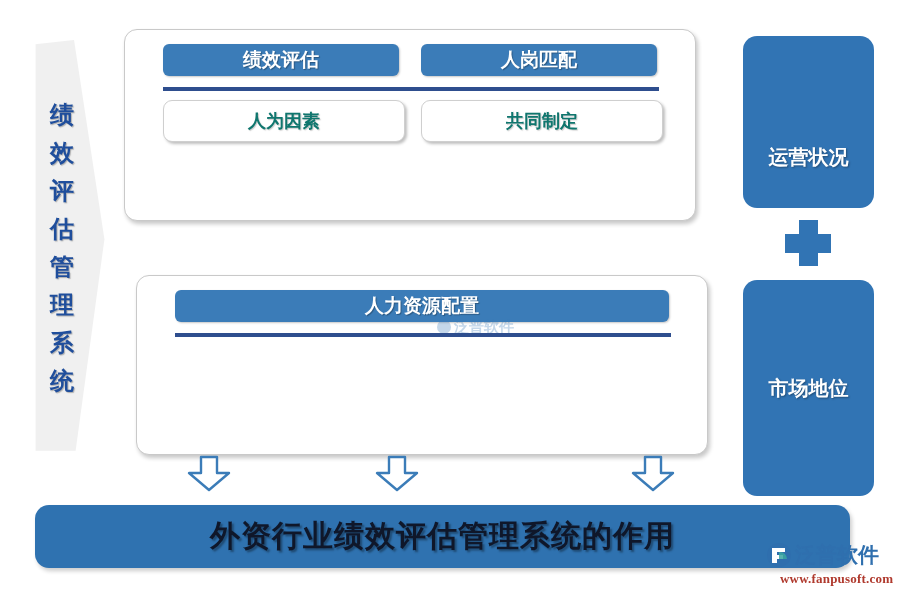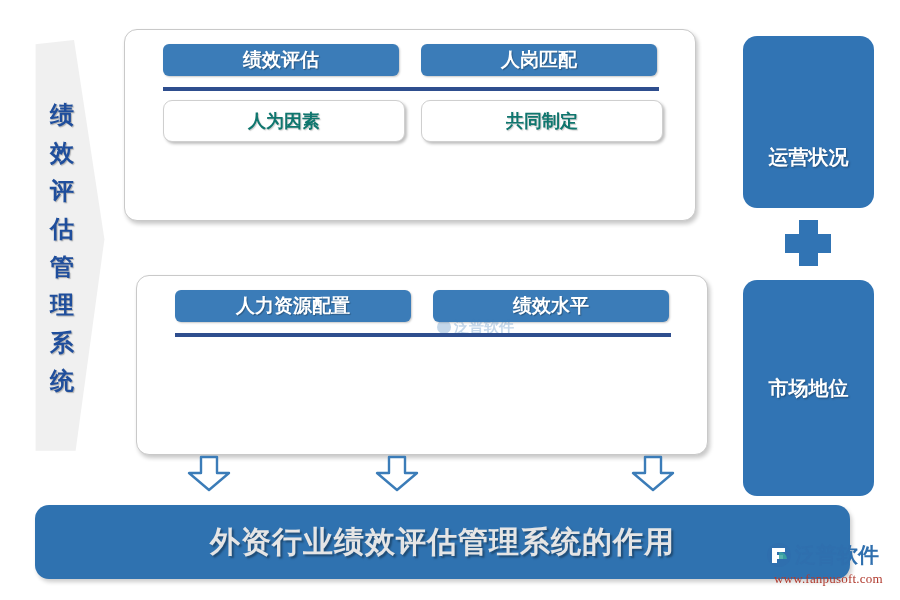--- a/index.html
+++ b/index.html
@@ -191,27 +191,27 @@
   #arrow-2 { left: 374px; }
   #arrow-3 { left: 630px; }
   .down-arrow svg { display: block; }
 
   
   #bottom-banner {
     position: absolute;
     left: 35px;
     top: 505px;
     width: 815px;
-    height: 74px;
+    height: 63px;
     background: #2f72b0;
     border-radius: 14px;
     display: flex;
     align-items: center;
     justify-content: center;
-    color: #e5e5e5;
+    color: #0f172a;
     font-size: 30px;
     font-weight: bold;
     letter-spacing: 1px;
     text-shadow: 2px 2px 2px rgba(0,0,0,0.35);
     box-shadow: 2px 3px 4px rgba(0,0,0,0.20);
   }
 
   
   #corner-logo {
     position: absolute;
@@ -233,25 +233,25 @@
   }
   #corner-logo .logo-text {
     font-size: 21px;
     font-weight: bold;
     color: #2f6fae;
     line-height: 26px;
     letter-spacing: 0px;
   }
   #corner-logo .logo-url {
     font-size: 13px;
-    font-weight: normal;
+    font-weight: bold;
     color: #b03a2e;
     letter-spacing: 0.2px;
     margin-top: 1px;
-    margin-left: 8px;
+    margin-left: 14px;
   }
 </style>
 </head>
 <body>
 
 <div id="canvas">
 
   <div class="side-banner">
     <div class="shape"></div>
     <div class="vtext">
@@ -274,21 +274,20 @@
     <div class="divider"></div>
     <div class="items-grid">
       <div class="item-box">人为因素</div>
       <div class="item-box">共同制定</div>
     </div>
   </div>
 
   <div class="panel" id="panel-2">
     <div class="pill-row">
       <div class="pill">人力资源配置</div>
-      <div class="pill">绩效水平</div>
     </div>
     <div class="wm-inline">
       <span class="wm-mark"></span><span>泛普软件</span>
     </div>
     <div class="divider"></div>
   </div>
 
   <div class="blue-box" id="box-top">运营状况</div>
 
   <div class="plus-connector">

